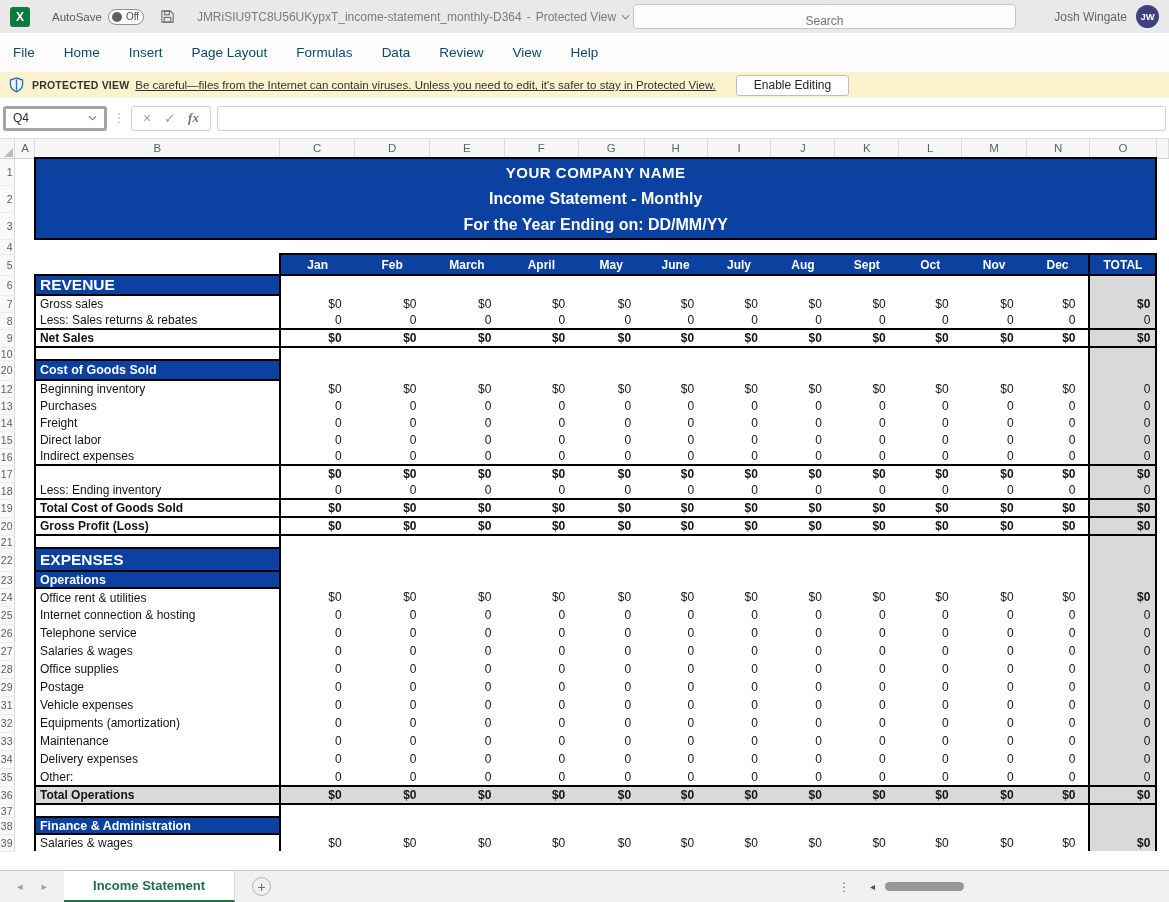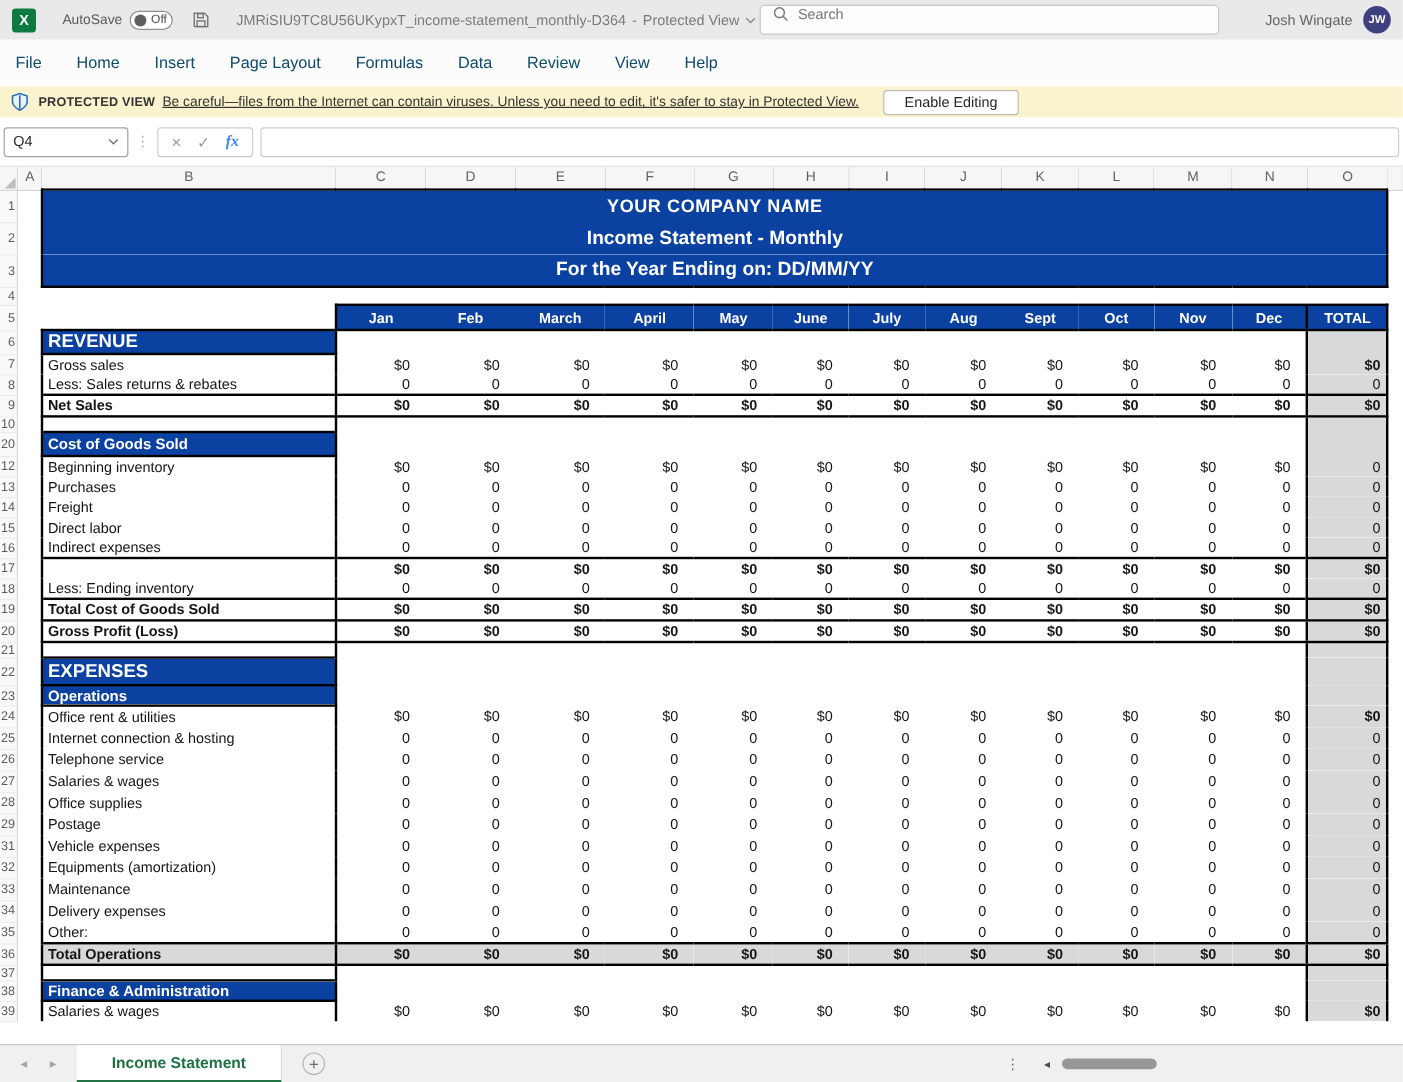--- a/index.html
+++ b/index.html
@@ -17,22 +17,22 @@
              margin-left:2px; box-shadow:inset -6px 0 0 #half; }
   .autosave { display:flex; align-items:center; gap:6px; color:#5a5a5a; font-size:11.5px; margin-left:22px; }
   .toggle { width:36px; height:16px; border:1px solid #8f8f8f; border-radius:9px; background:#fff;
             display:flex; align-items:center; padding:1px 3px; gap:4px; }
   .knob { width:10px; height:10px; border-radius:50%; background:#5f5f5f; flex:none; }
   .toggle-label { font-size:10px; color:#4d4d4d; }
   .save-btn { margin-left:16px; display:flex; align-items:center; }
   .filename { color:#7b7b7b; font-size:12px; margin-left:22px; white-space:nowrap;
               display:flex; align-items:center; gap:5px; }
   .search { position:absolute; left:633px; top:4px; width:383px; height:25px; background:#fdfdfd;
-            border:1px solid #c6c6c6; border-radius:4px; display:flex; align-items:flex-start;
-            padding:0 10px; gap:8px; color:#757575; font-size:12px; }
+            border:1px solid #c6c6c6; border-radius:4px; display:flex; align-items:center;
+            padding:0 10px; gap:8px; color:#757575; font-size:12px;flex-direction:column; }
   .user-name { position:absolute; right:42px; color:#636363; font-size:12px; }
   .avatar { position:absolute; right:10px; width:23px; height:23px; border-radius:50%;
             background:#3f4080; color:#fff; font-size:9.5px; font-weight:bold;
             display:flex; align-items:center; justify-content:center; }
 
   
   .menubar { height:39px; background:#fcfcfc; display:flex; align-items:center;
              padding-left:13px; gap:29px; font-size:13.5px; color:#0c4a6e; }
   .menubar span { cursor:default; }
 
@@ -41,29 +41,29 @@
             padding-left:9px; font-size:11.5px; color:#333; }
   .shield { margin-right:8px; display:flex; }
   .banner-title { font-weight:bold; font-size:10.5px; letter-spacing:.2px; margin-right:6px; }
   .banner-msg { text-decoration:underline; }
   .enable-btn { margin-left:20px; background:#fff; border:1px solid #bdbdbd; border-radius:3px;
                 font-size:12px; color:#262626; padding:1px 17px; height:21px; line-height:17px;
                 font-family:"Liberation Sans",sans-serif;text-align:right; }
 
   
   .formulabar { height:40px; background:#fff; display:flex; align-items:center; padding:0 3px; }
-  .namebox { width:104px; height:25px; border:1px solid #a3a3a3; border-radius:3px;
+  .namebox { width:104px; height:25px; border:3px solid #a3a3a3; border-radius:3px;
              display:flex; align-items:center; justify-content:space-between;
              padding:0 7px; font-size:12px; color:#2b2b2b; }
   .vdots { color:#a8a8a8; font-size:12px; margin:0 6px; }
   .fxgroup { display:flex; align-items:center; gap:13px; border:1px solid #cfcfcf;
              border-radius:3px; height:25px; padding:0 11px; margin-right:6px; }
   .icon-x { color:#9a9a9a; font-size:14px; }
   .icon-check { color:#9a9a9a; font-size:13px; }
-  .icon-fx { color:#3b82f6; font-size:13px; font-style:italic; font-family:"Liberation Serif",serif; font-weight:bold;text-align:right; }
+  .icon-fx { color:#737373; font-size:13px; font-style:italic; font-family:"Liberation Serif",serif; font-weight:bold;text-align:right; }
   .fbar-input { flex:1; height:25px; border:1px solid #cfcfcf; border-radius:3px; background:#fff; }
 
   
   #sheet { height:732px; overflow:hidden; background:#fff; border-top:1px solid #e0e0e0; }
   table { border-collapse:collapse; table-layout:fixed; }
   td { padding:0; font-size:12px; color:#141414; overflow:hidden; white-space:nowrap; height:inherit; }
   td.hdr { background:#f6f6f6; border-right:1px solid #dcdcdc; border-bottom:1px solid #cdcdcd;
            color:#5f6368; text-align:center; font-size:11.5px; font-weight:400; position:relative; }
   .tri { position:absolute; right:1px; bottom:1px; width:0; height:0;
          border-left:9px solid transparent; border-bottom:9px solid #bdbdbd; }

